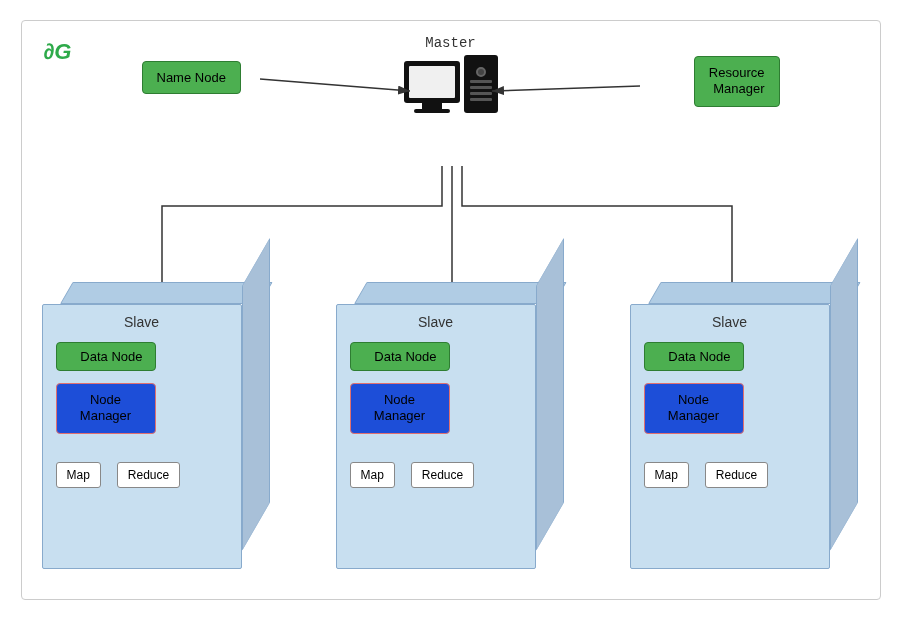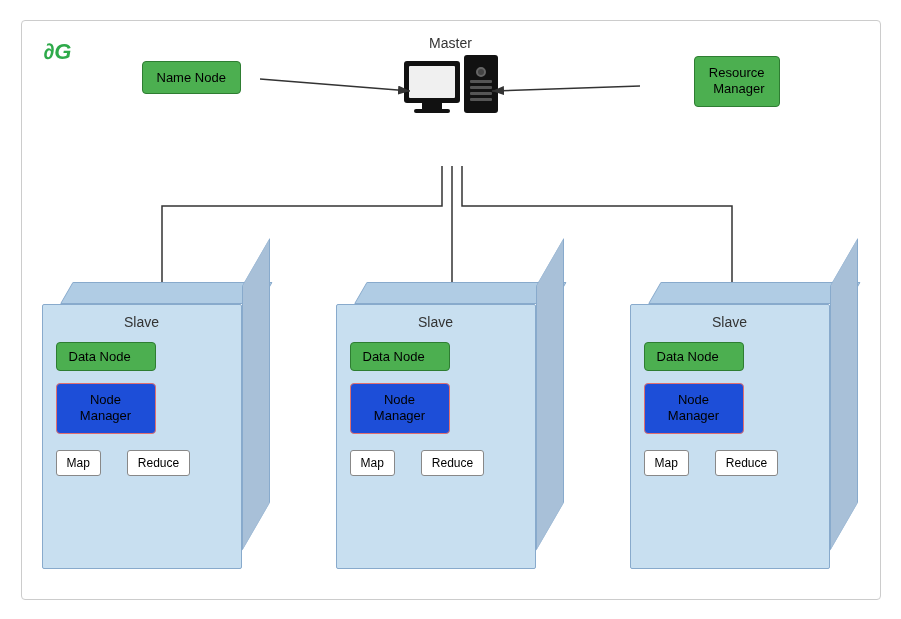--- a/index.html
+++ b/index.html
@@ -203,38 +203,38 @@
       text-align: center;
       font-weight: 400;
     }
     .data-node-btn {
       background: #4caf50;
       border: 1.5px solid #2e7d32;
       border-radius: 4px;
       padding: 6px 12px;
       font-size: 13px;
       color: #000;
-      text-align: left;
+      text-align: right;
       width: 100px;
     }
     .node-manager-btn {
       background: #1d4ed8;
       border: 1.5px solid #e07070;
       border-radius: 4px;
       padding: 8px 12px;
       font-size: 13px;
       color: #000;
       text-align: center;
       width: 100px;
       line-height: 1.3;
     }
     .map-reduce-row {
       display: flex;
-      gap: 26px;
-      margin-top: 4px;
+      gap: 16px;
+      margin-top: 16px;
     }
     .map-btn, .reduce-btn {
       background: #fff;
       border: 1.5px solid #888;
       border-radius: 3px;
       padding: 5px 10px;
       font-size: 12px;
       color: #000;
     }
   </style>
@@ -245,21 +245,21 @@
 
   <div class="logo">∂G</div>
 
   <div class="name-node-box">Name Node</div>
 
   <div class="resource-manager-box">
     <span>Resource</span><br>
     <span>Manager</span>
   </div>
 
-  <div style="position:absolute; top:14px; left:50%; transform:translateX(-50%); display:flex; flex-direction:column; align-items:center;">
+  <div style="position:absolute; top:14px; left:50%; transform:translateX(-50%); display:flex; flex-direction:column; align-items:center;font-family:Liberation Mono, monospace;">
     <div class="master-label">Master</div>
     <div class="computer-group">
       <div style="display:flex; flex-direction:column; align-items:center;">
         <div class="monitor">
           <div class="monitor-screen"></div>
         </div>
         <div class="monitor-stand"></div>
         <div class="monitor-base"></div>
       </div>
       <div class="tower">

